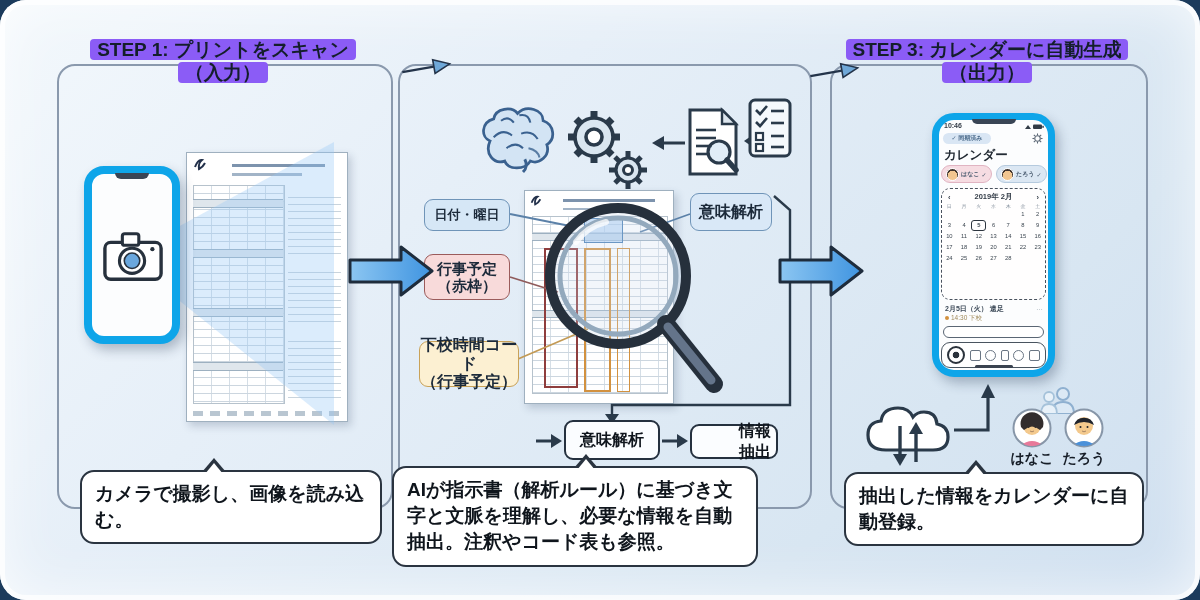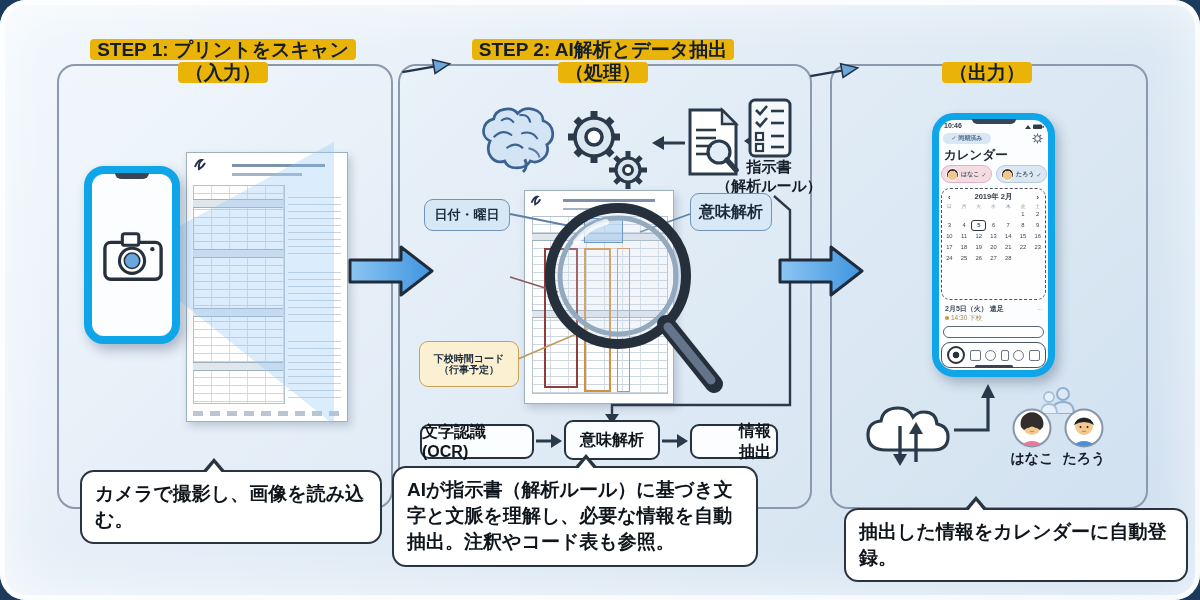--- a/index.html
+++ b/index.html
@@ -4,21 +4,21 @@
 <style>
   html,body{margin:0;padding:0;}
   body{width:1200px;height:600px;background:#1c3b5c;font-family:"Liberation Sans","DejaVu Sans",sans-serif;overflow:hidden;}
   #stage{position:relative;width:1200px;height:600px;}
   .canvas{position:absolute;inset:0;border-radius:26px;
     background:linear-gradient(135deg,#f3f8fc 0%,#e6eff8 35%,#d8e6f2 75%,#cfdff0 100%);
     box-shadow:inset 0 0 0 5px rgba(255,255,255,.75), inset 0 0 60px rgba(255,255,255,.8);}
   .abs{position:absolute;}
   .group{position:absolute;top:64px;height:441px;border:2px solid #8a99ad;border-radius:18px;}
   .step-title{position:absolute;top:38px;text-align:center;font-weight:bold;font-size:19px;color:#141e2b;line-height:1.22;z-index:7;}
-  .step-title span{background:#eab308;padding:0 7px;border-radius:4px;}
+  .step-title span{background:#8b5cf6;padding:0 7px;border-radius:4px;}
   .bubble{position:absolute;background:#ffffff;border:2.5px solid #2a3440;border-radius:14px;
     font-weight:bold;font-size:19px;line-height:1.38;color:#0f151c;padding:9px 13px;z-index:8;box-sizing:border-box;}
   .bubble::before{content:"";position:absolute;top:-14px;left:var(--px);width:0;height:0;
     border-left:12px solid transparent;border-right:12px solid transparent;border-bottom:14px solid #2a3440;}
   .bubble::after{content:"";position:absolute;top:-9px;left:calc(var(--px) + 3px);width:0;height:0;
     border-left:9px solid transparent;border-right:9px solid transparent;border-bottom:11px solid #ffffff;}
   .tag{position:absolute;border-radius:9px;text-align:center;font-weight:bold;color:#1c2a3a;z-index:5;
     display:flex;align-items:center;justify-content:center;flex-direction:column;box-sizing:border-box;line-height:1.15;}
   .pipe{position:absolute;background:#fbfdff;border:2.5px solid #25313f;border-radius:9px;z-index:4;
     display:flex;align-items:center;justify-content:center;font-weight:bold;font-size:16px;color:#10161d;box-sizing:border-box;}
@@ -51,26 +51,22 @@
   <div class="canvas"></div>
 
   <div class="group" style="left:57px;width:332px;"></div>
   <div class="group" style="left:398px;width:410px;"></div>
   <div class="group" style="left:830px;width:314px;"></div>
 
   <div class="step-title" style="left:57px;width:332px;">
     <span>STEP 1: プリントをスキャン</span><br>
     <span>（入力）</span>
   </div>
-  <div class="step-title" style="left:398px;width:410px;">
-    <span>STEP 2: AI解析とデータ抽出</span><br>
-    <span>（処理）</span>
-  </div>
   <div class="step-title" style="left:830px;width:314px;">
-    <br>
+    <span>STEP 3: カレンダーに自動生成</span><br>
     <span>（出力）</span>
   </div>
 
   <svg class="abs" style="left:400px;top:58px;transform:rotate(-10deg);z-index:6;" width="52" height="20" viewBox="0 0 52 20">
     <line x1="2" y1="10" x2="34" y2="10" stroke="#24344a" stroke-width="2.4"></line>
     <polygon points="34,3 50,10 34,17" fill="#6fa8d8" stroke="#24344a" stroke-width="1.6"></polygon>
   </svg>
   <svg class="abs" style="left:808px;top:62px;transform:rotate(-10deg);z-index:6;" width="52" height="20" viewBox="0 0 52 20">
     <line x1="2" y1="10" x2="34" y2="10" stroke="#24344a" stroke-width="2.4"></line>
     <polygon points="34,3 50,10 34,17" fill="#6fa8d8" stroke="#24344a" stroke-width="1.6"></polygon>
@@ -191,24 +187,20 @@
     <path d="M8 12 l4 4 l7 -8" fill="none" stroke="#2a3a4a" stroke-width="2.6"></path>
     <line x1="23" y1="13" x2="36" y2="13" stroke="#2a3a4a" stroke-width="2.6"></line>
     <path d="M8 24 l4 4 l7 -8" fill="none" stroke="#2a3a4a" stroke-width="2.6"></path>
     <line x1="23" y1="25" x2="36" y2="25" stroke="#2a3a4a" stroke-width="2.6"></line>
     <rect x="8" y="35" width="7" height="7" fill="#ffffff" stroke="#2a3a4a" stroke-width="2.2"></rect>
     <line x1="23" y1="38" x2="36" y2="38" stroke="#2a3a4a" stroke-width="2.6"></line>
     <rect x="8" y="46" width="7" height="7" fill="#ffffff" stroke="#2a3a4a" stroke-width="2.2"></rect>
     <line x1="23" y1="49" x2="36" y2="49" stroke="#2a3a4a" stroke-width="2.6"></line>
   </svg>
 
-  <div class="abs" style="left:706px;top:158px;width:126px;text-align:center;font-weight:bold;font-size:15px;line-height:1.25;color:#141e2b;z-index:5;">
-    <span>指示書</span><br>
-    <span>（解析ルール）</span>
-  </div>
 
   <div class="docpaper" style="left:524px;top:190px;width:148px;height:212px;z-index:2;">
     <svg class="abs" style="left:4px;top:3px;" width="14" height="14" viewBox="0 0 16 16">
       <path d="M3 10 q3 -8 7 -7 q-4 3 -3 9 q4 -2 6 -6" fill="none" stroke="#22304a" stroke-width="2"></path>
     </svg>
     <div class="abs" style="left:26%;top:4%;width:62%;height:2.5px;background:#7d93ad;"></div>
     <div class="abs" style="left:26%;top:8%;width:48%;height:2.5px;background:#a2b4c7;"></div>
     <div class="grid" style="left:5%;top:12%;width:90%;height:83%;"></div>
     <div class="strip" style="left:5%;top:20%;width:90%;height:6px;"></div>
     <div class="strip" style="left:5%;top:56%;width:90%;height:6px;"></div>
@@ -231,31 +223,32 @@
     <line x1="112" y1="213" x2="160" y2="228" stroke="#8f5b5b" stroke-width="1.8"></line>
     <line x1="120" y1="295" x2="190" y2="265" stroke="#c39a55" stroke-width="1.8"></line>
     <line x1="292" y1="150" x2="242" y2="168" stroke="#5b81a8" stroke-width="1.8"></line>
     <polyline points="376,132 392,146 392,341 214,341 214,350" fill="none" stroke="#2a3a4a" stroke-width="2.4"></polyline>
     <polygon points="207,350 221,350 214,360" fill="#2a3a4a"></polygon>
   </svg>
 
   <div class="tag" style="left:424px;top:199px;width:86px;height:32px;background:#d6e7f6;border:1.6px solid #6f94b8;font-size:13px;">
     <span>日付・曜日</span>
   </div>
-  <div class="tag" style="left:419px;top:341px;width:100px;height:46px;background:#fcf0d2;border:1.6px solid #c9a258;font-size:10px;">
+  <div class="tag" style="left:424px;top:254px;width:86px;height:46px;background:#f8dada;border:1.6px solid #9b5b5b;font-size:15px;">
+    <span>行事予定</span>
+    <span>（赤枠）</span>
+  </div>
+  <div class="tag" style="left:419px;top:341px;width:100px;height:46px;background:#fcf0d2;border:1.6px solid #c9a258;font-size:16px;">
     <span>下校時間コード</span>
     <span>（行事予定）</span>
   </div>
   <div class="tag" style="left:690px;top:193px;width:82px;height:38px;background:#d9e8f7;border:1.6px solid #6f94b8;font-size:16px;">
     <span>意味解析</span>
   </div>
 
-  <div class="pipe" style="left:420px;top:424px;width:114px;height:35px;">
-    <span>文字認識(OCR)</span>
-  </div>
   <svg class="abs" style="left:536px;top:433px;z-index:4;" width="26" height="16" viewBox="0 0 26 16">
     <line x1="0" y1="8" x2="15" y2="8" stroke="#2a3a4a" stroke-width="3"></line>
     <polygon points="15,1 26,8 15,15" fill="#2a3a4a"></polygon>
   </svg>
   <div class="pipe" style="left:564px;top:420px;width:96px;height:40px;">
     <span>意味解析</span>
   </div>
   <svg class="abs" style="left:662px;top:433px;z-index:4;" width="26" height="16" viewBox="0 0 26 16">
     <line x1="0" y1="8" x2="15" y2="8" stroke="#2a3a4a" stroke-width="3"></line>
     <polygon points="15,1 26,8 15,15" fill="#2a3a4a"></polygon>
@@ -424,16 +417,16 @@
       <path d="M6 40 q14 -14 28 0 Z" fill="#4a90d9"></path>
       <circle cx="20" cy="18" r="9" fill="#f3c98d"></circle>
       <path d="M10 17 a10.5 10.5 0 0 1 20 0 q-10 -6 -20 0 Z" fill="#20242c"></path>
       <circle cx="16.5" cy="19" r="1" fill="#20242c"></circle>
         <circle cx="23.5" cy="19" r="1" fill="#20242c"></circle>
       <path d="M18 23 q2 1.6 4 0" fill="none" stroke="#a86" stroke-width="1"></path>
     </g>
   </svg>
   <div class="avatar-label" style="left:1060px;top:450px;width:48px;">たろう</div>
 
-  <div class="bubble" style="left:844px;top:472px;width:344px;margin-top:36px;--px:118px;">
+  <div class="bubble" style="left:844px;top:472px;width:300px;--px:118px;">
     <span>抽出した情報をカレンダーに自動登録。</span>
   </div>
 </div>
 
 </body></html>

